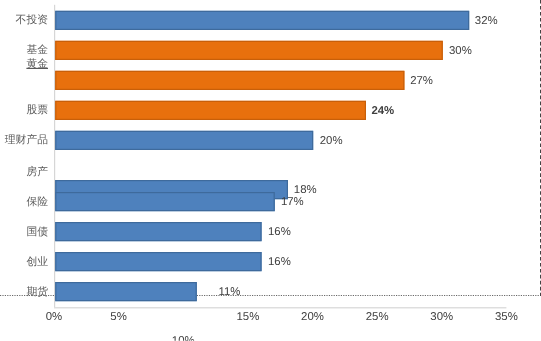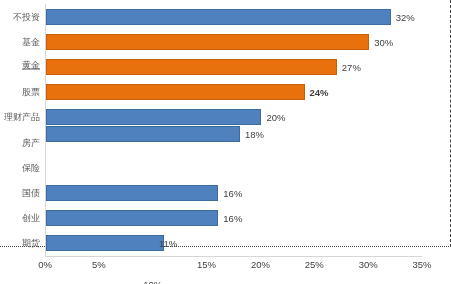--- a/index.html
+++ b/index.html
@@ -105,21 +105,21 @@
   }
 </style>
 </head>
 <body>
 
 <div id="chart-figure">
 
   <div id="category-axis-labels">
       <div class="cat-label" style="top: 12.6px;">不投资</div>
       <div class="cat-label" style="top: 37.8px;">基金</div>
-      <div class="cat-label" style="top: 61px; text-decoration: underline;">黄金</div>
+      <div class="cat-label" style="top: 49px; text-decoration: underline;">黄金</div>
       <div class="cat-label" style="top: 88.2px;">股票</div>
       <div class="cat-label" style="top: 113.4px;">理财产品</div>
       <div class="cat-label" style="top: 138.6px;">房产</div>
       <div class="cat-label" style="top: 163.8px;">保险</div>
       <div class="cat-label" style="top: 189px; margin-left: 40px;">国债</div>
       <div class="cat-label" style="top: 214.2px;">创业</div>
       <div class="cat-label" style="top: 239.4px;">期货</div>
     </div>
 
   <div id="plot-area">
@@ -136,35 +136,39 @@
         <span class="bar-value" style="left: 295.829px;">27%</span>
       </div>
       <div class="bar-row" style="top: 80.2px; height: 16px; font-weight: bold;">
         <div class="bar series-orange" style="width: 258.514px;"></div>
         <span class="bar-value" style="left: 263.514px;">24%</span>
       </div>
       <div class="bar-row" style="top: 105.4px; height: 16px;">
         <div class="bar series-blue" style="width: 215.429px;"></div>
         <span class="bar-value" style="left: 220.429px;">20%</span>
       </div>
-      <div class="bar-row" style="top: 122px; height: 16px; text-decoration: underline;">
+      <div class="bar-row" style="top: 146px; height: 16px; text-decoration: underline;">
         <div class="bar series-blue" style="width: 193.886px;"></div>
         <span class="bar-value" style="left: 198.886px;">18%</span>
+      </div>
+      <div class="bar-row" style="top: 155.8px; height: 16px;">
+        <div class="bar series-blue" style="width: 183.114px;"></div>
+        <span class="bar-value" style="left: 188.114px;">17%</span>
       </div>
       <div class="bar-row" style="top: 181px; height: 16px;">
         <div class="bar series-blue" style="width: 172.343px;"></div>
         <span class="bar-value" style="left: 177.343px;">16%</span>
       </div>
       <div class="bar-row" style="top: 206.2px; height: 16px;">
         <div class="bar series-blue" style="width: 172.343px;"></div>
         <span class="bar-value" style="left: 177.343px;">16%</span>
       </div>
       <div class="bar-row" style="top: 231.4px; height: 16px;">
         <div class="bar series-blue" style="width: 118.486px;"></div>
-        <span class="bar-value" style="left: 113px;">11%</span>
+        <span class="bar-value" style="left: 136px;">11%</span>
       </div>
     </div>
 
   <div id="x-axis-line"></div>
   <div id="x-axis-labels">
       <span class="x-tick" style="left: 0px;">0%</span>
       <span class="x-tick" style="left: 53.8571px;">5%</span>
       <span class="x-tick" style="left: 107.714px; margin-top: 20px;">10%</span>
       <span class="x-tick" style="left: 161.571px;">15%</span>
       <span class="x-tick" style="left: 215.429px;">20%</span>

